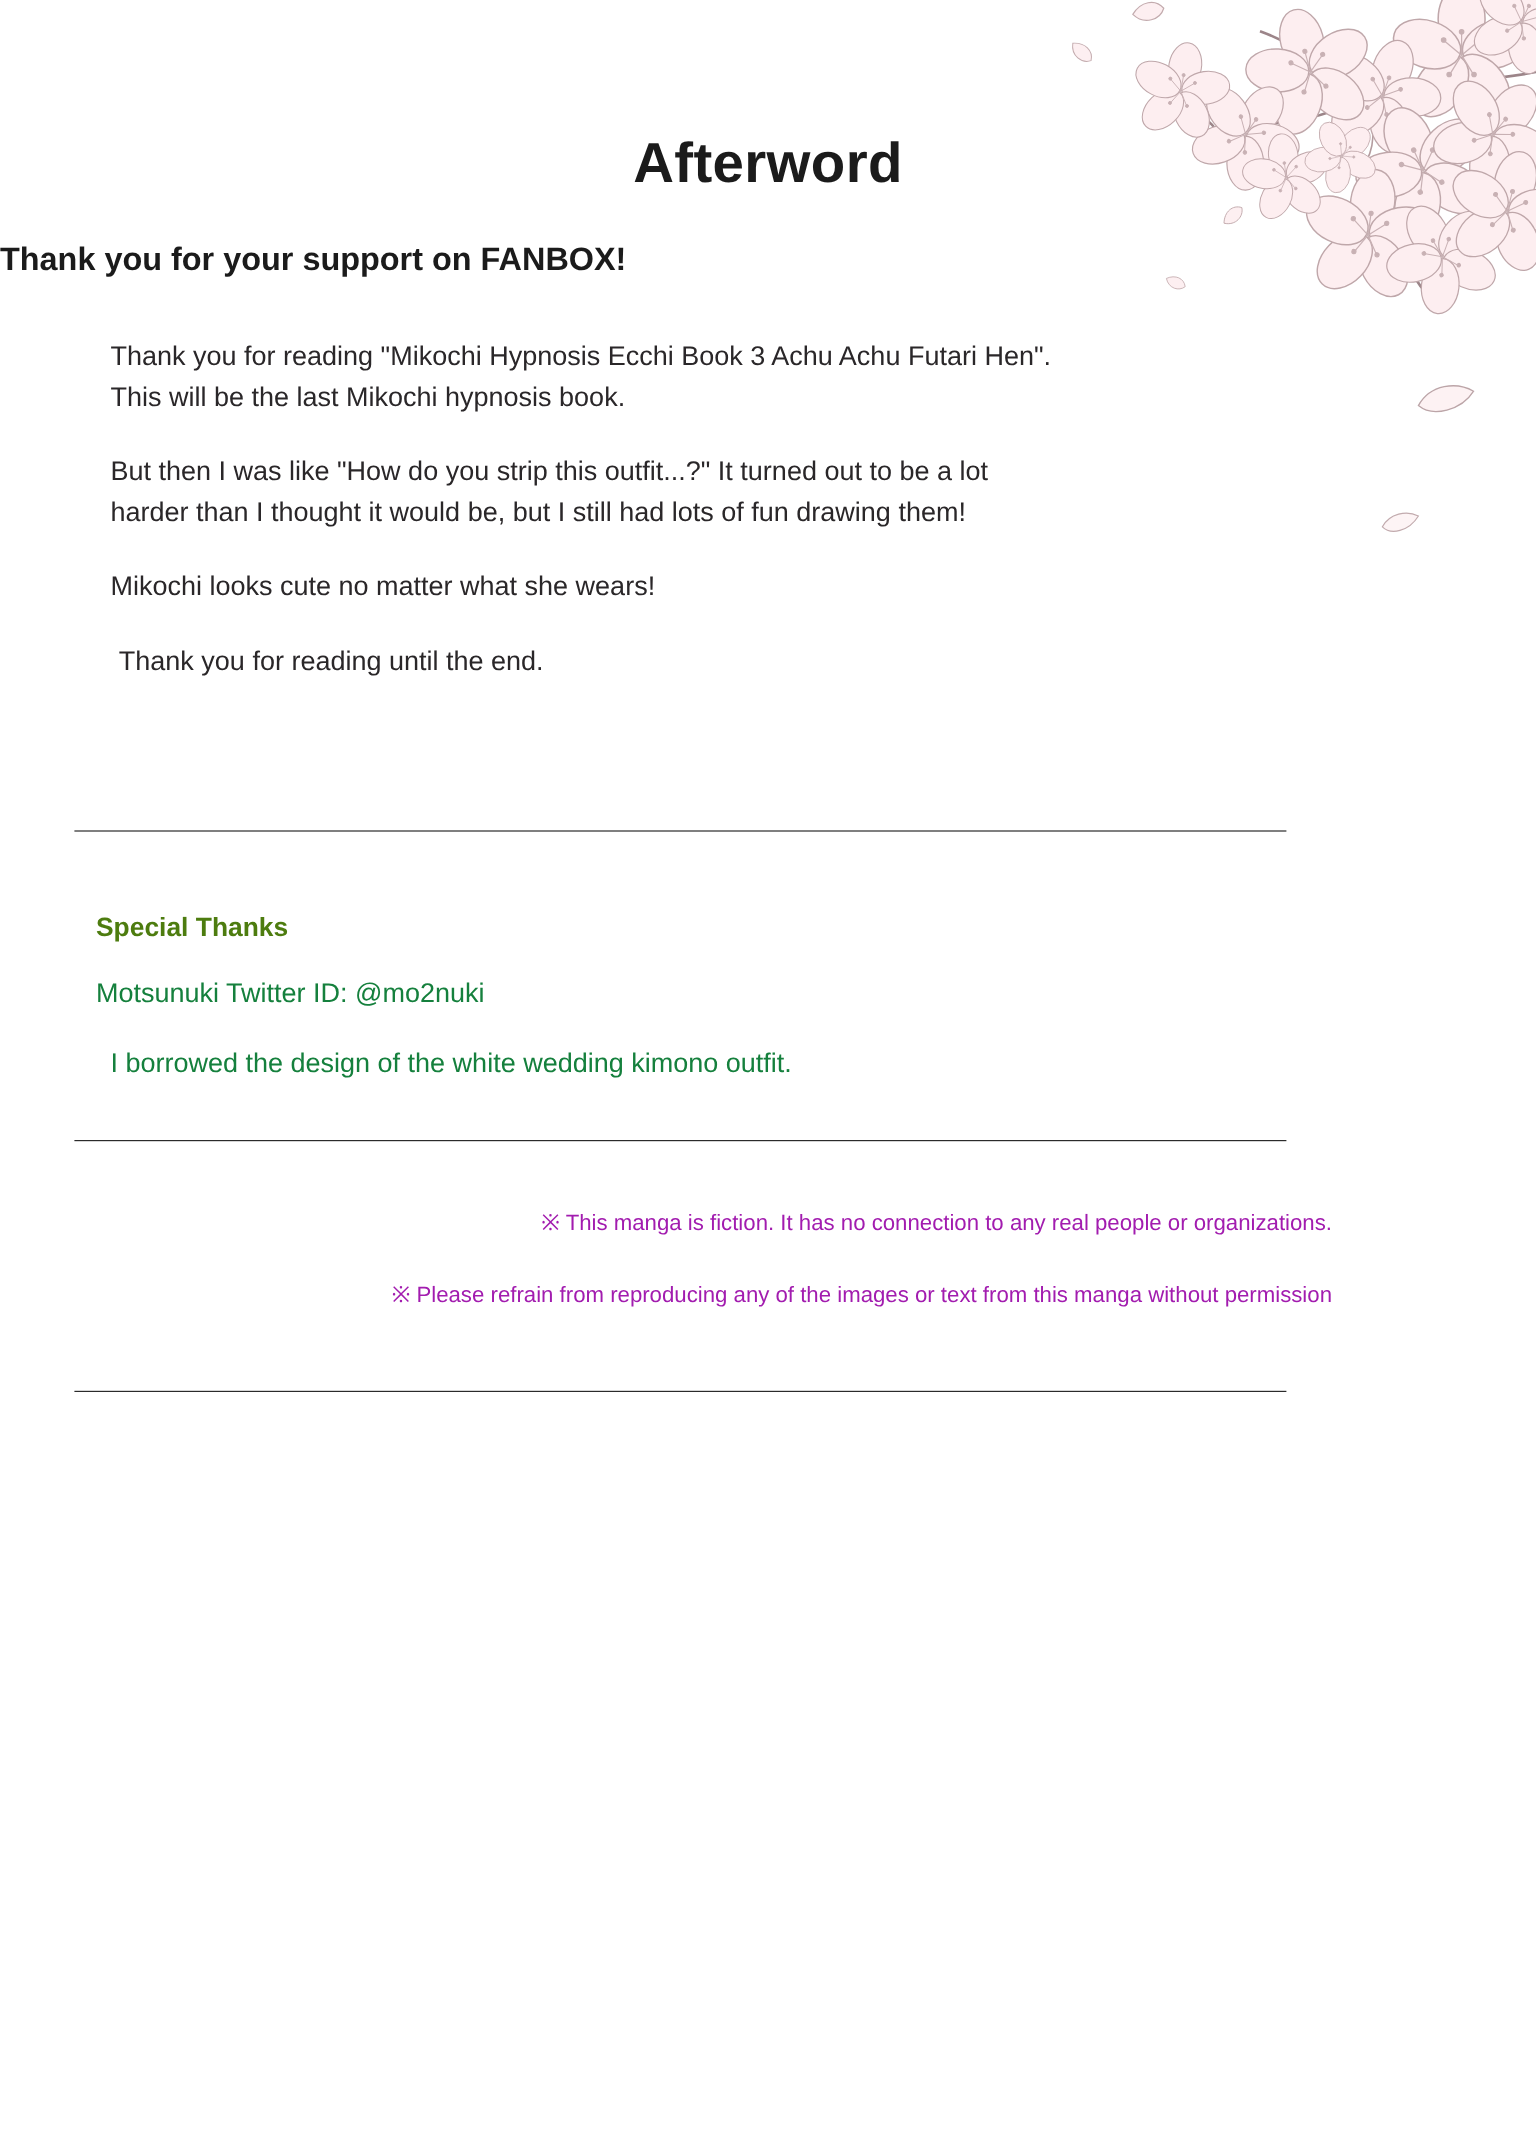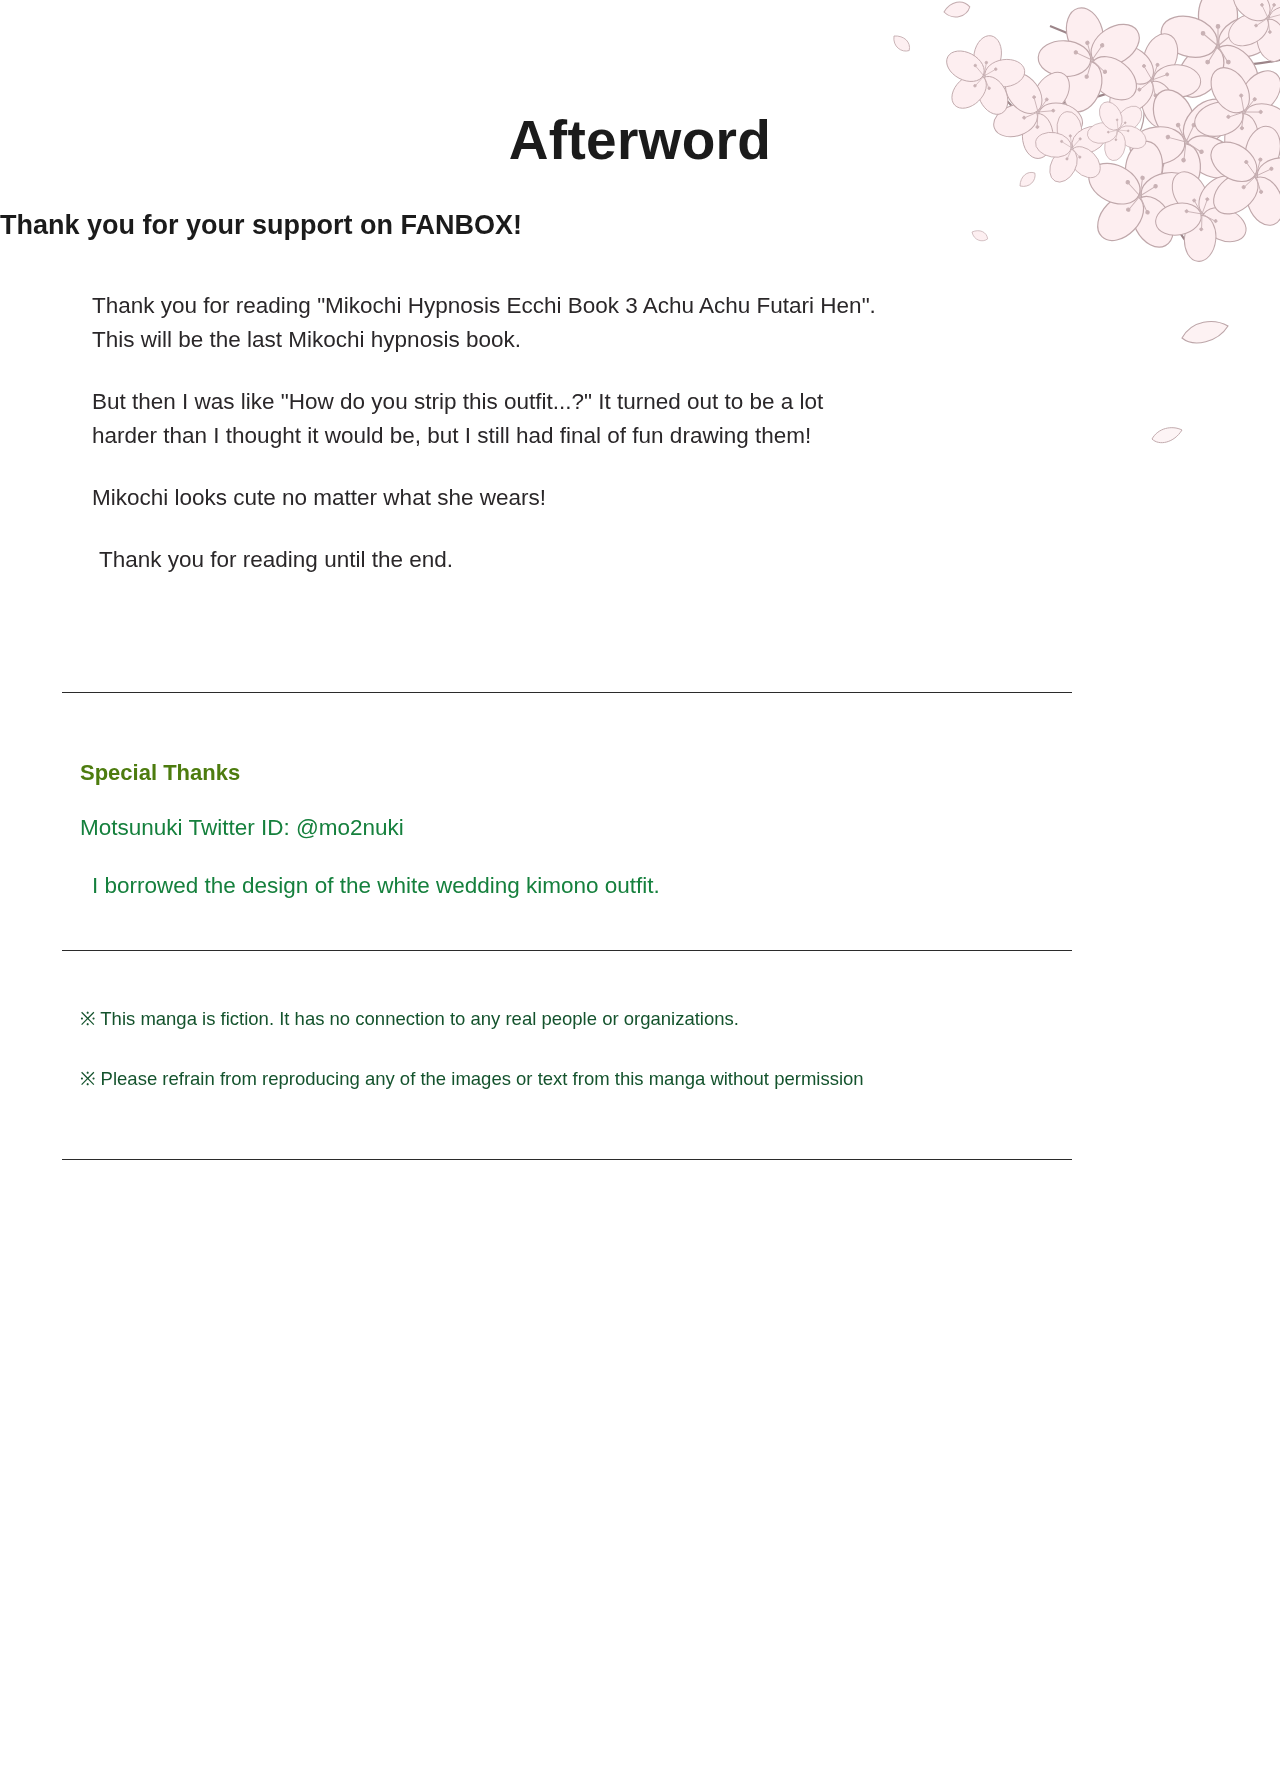--- a/index.html
+++ b/index.html
@@ -42,21 +42,21 @@
 
   
   .content {
     position: absolute;
     left: 0;
     top: 0;
     width: 1280px;
   }
   .title {
     text-align: center;
-    font-size: 55px;
+    font-size: 47px;
     font-weight: bold;
     letter-spacing: 0.3px;
     margin: 108px 0 0 0;
     color: #1b1b1b;
   }
   .subtitle {
     text-align: left;
     font-size: 27px;
     font-weight: bold;
     margin: 38px 0 0 0;
@@ -115,21 +115,22 @@
   .notice-block {
     position: absolute;
     left: 80px;
     top: 1005px;
     width: 1030px;
   }
   .notice-line {
     font-size: 18.5px;
     line-height: 28px;
     margin: 0 0 32px 0;
-    color: #14532d;
+    color: #a21caf;
+    text-align: right;
   }
   .notice-line.last { margin-bottom: 0; }
 </style>
 </head>
 <body>
 
 <div class="page">
 
   <div class="sakura-corner">
     <svg width="560" height="330" viewBox="0 0 560 330" xmlns="http://www.w3.org/2000/svg">
@@ -212,21 +213,21 @@
 
   <div class="content">
 
     <h1 class="title">Afterword</h1>
     <h2 class="subtitle">Thank you for your support on FANBOX!</h2>
 
     <div class="body-block">
       <p class="para">Thank you for reading "Mikochi Hypnosis Ecchi Book 3 Achu Achu Futari Hen".
 This will be the last Mikochi hypnosis book.</p>
       <p class="para">But then I was like "How do you strip this outfit...?" It turned out to be a lot
-harder than I thought it would be, but I still had final of fun drawing them!</p>
+harder than I thought it would be, but I still had lots of fun drawing them!</p>
       <p class="para">Mikochi looks cute no matter what she wears!</p>
       <p class="para last indent"> Thank you for reading until the end.</p>
     </div>
 
     <div class="rule r1"></div>
 
     <div class="thanks-block">
       <p class="thanks-head">Special Thanks</p>
       <p class="thanks-line">Motsunuki Twitter ID: @mo2nuki</p>
       <p class="thanks-line last">I borrowed the design of the white wedding kimono outfit.</p>

